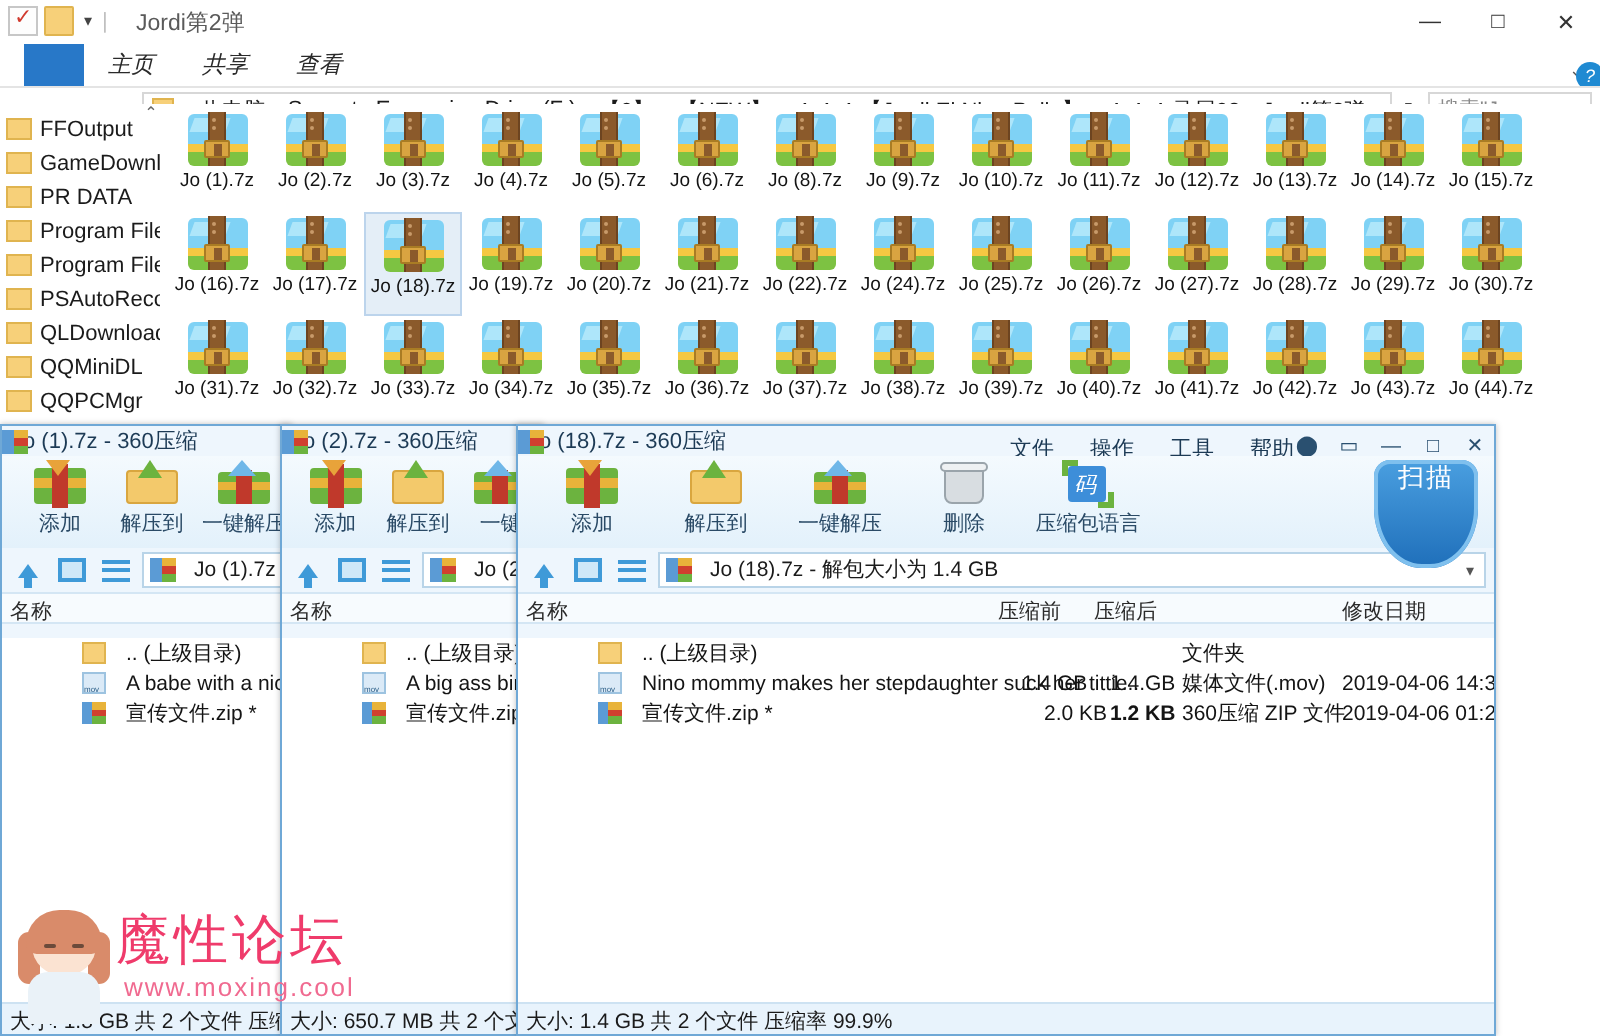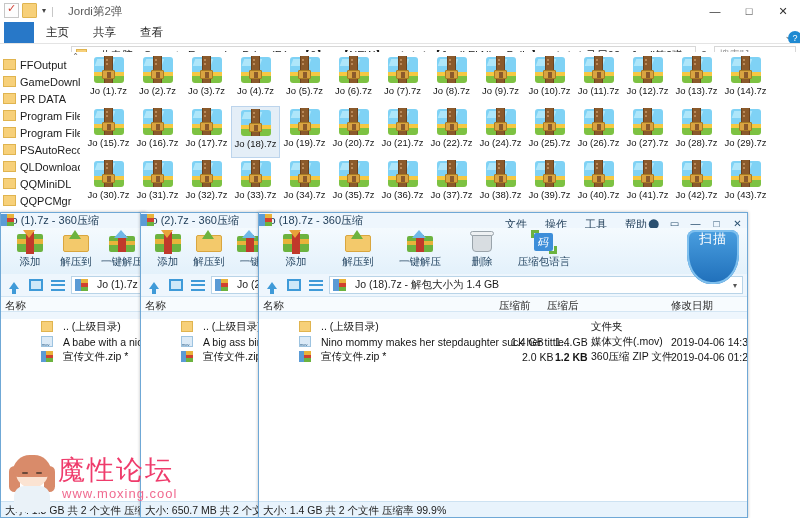--- a/index.html
+++ b/index.html
@@ -20,21 +20,21 @@
   .qat-ico { width:15px; height:15px; display:inline-block; position:relative; }
   .ico-props { border:1px solid #c7c7c7; background:#fdfdfd; }
   .ico-props:after{ content:"✓"; position:absolute; left:2px; top:-2px; font-size:11px; color:#d13b2f; }
   .ico-folder { background:#f7d079; border:1px solid #e0b44f; border-radius:1px; }
   .qat-caret { font-size:8px; color:#444; padding:0 2px; }
   .qat-sep { color:#c0c0c0; }
   .ex-title { position:absolute; left:68px; top:4px; font-size:11.5px; color:#5a5a5a; }
   .winbtns { position:absolute; right:0; top:0; display:flex; }
   .winbtn { width:34px; height:22px; display:flex; align-items:center; justify-content:center; font-size:11px; color:#333; }
 
-  .ribbon-tabs { position:relative; height:22px; background:#ffffff; display:flex; align-items:flex-end; padding-left:4px; }
+  .ribbon-tabs { position:relative; height:22px; background:#ffffff; display:flex; align-items:flex-end; padding-left:12px;font-style:italic; }
   .ribbon-filetab { width:30px; height:22px; background:#2878c8; }
   .rtab { padding:3px 12px 4px 12px; font-size:11.5px; color:#2a2a2a; }
   .rtab.active { background:#ffffff; }
   .ribbon-divider { position:absolute; left:0; right:0; bottom:0; height:1px; background:#e4e4e4; }
   .ribbon-caret { position:absolute; right:8px; bottom:3px; font-size:9px; color:#555; }
   .ribbon-help { position:absolute; right:-2px; bottom:-1px; width:14px; height:14px; border-radius:50%; background:#1f8ad2; color:#fff; font-size:9px; text-align:center; line-height:14px; }
 
   
   .addrbar { position:relative; height:22px; background:#fff; display:flex; align-items:center; padding:0 4px; }
   .nav-ico { width:16px; height:20px; display:flex; align-items:center; justify-content:center; color:#5a5a5a; font-size:12px; }
@@ -320,30 +320,20 @@
               <div class="glabel">Jo (6).7z</div>
             </div>
             <div class="gitem">
               <div class="ico7z">
                 <i class="top"></i>
                 <i class="mid"></i>
                 <i class="bot"></i>
                 <i class="strap"></i>
                 <i class="buckle"></i>
               </div>
-              <div class="glabel">Jo (7).7z</div>
-            </div>
-            <div class="gitem">
-              <div class="ico7z">
-                <i class="top"></i>
-                <i class="mid"></i>
-                <i class="bot"></i>
-                <i class="strap"></i>
-                <i class="buckle"></i>
-              </div>
               <div class="glabel">Jo (8).7z</div>
             </div>
             <div class="gitem">
               <div class="ico7z">
                 <i class="top"></i>
                 <i class="mid"></i>
                 <i class="bot"></i>
                 <i class="strap"></i>
                 <i class="buckle"></i>
               </div>

